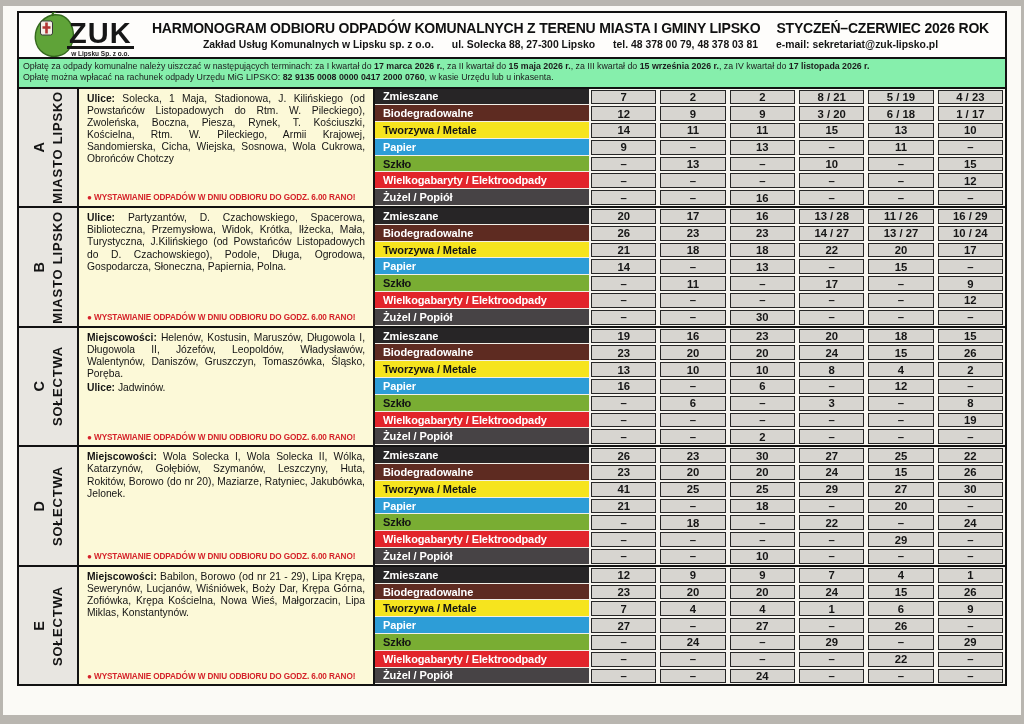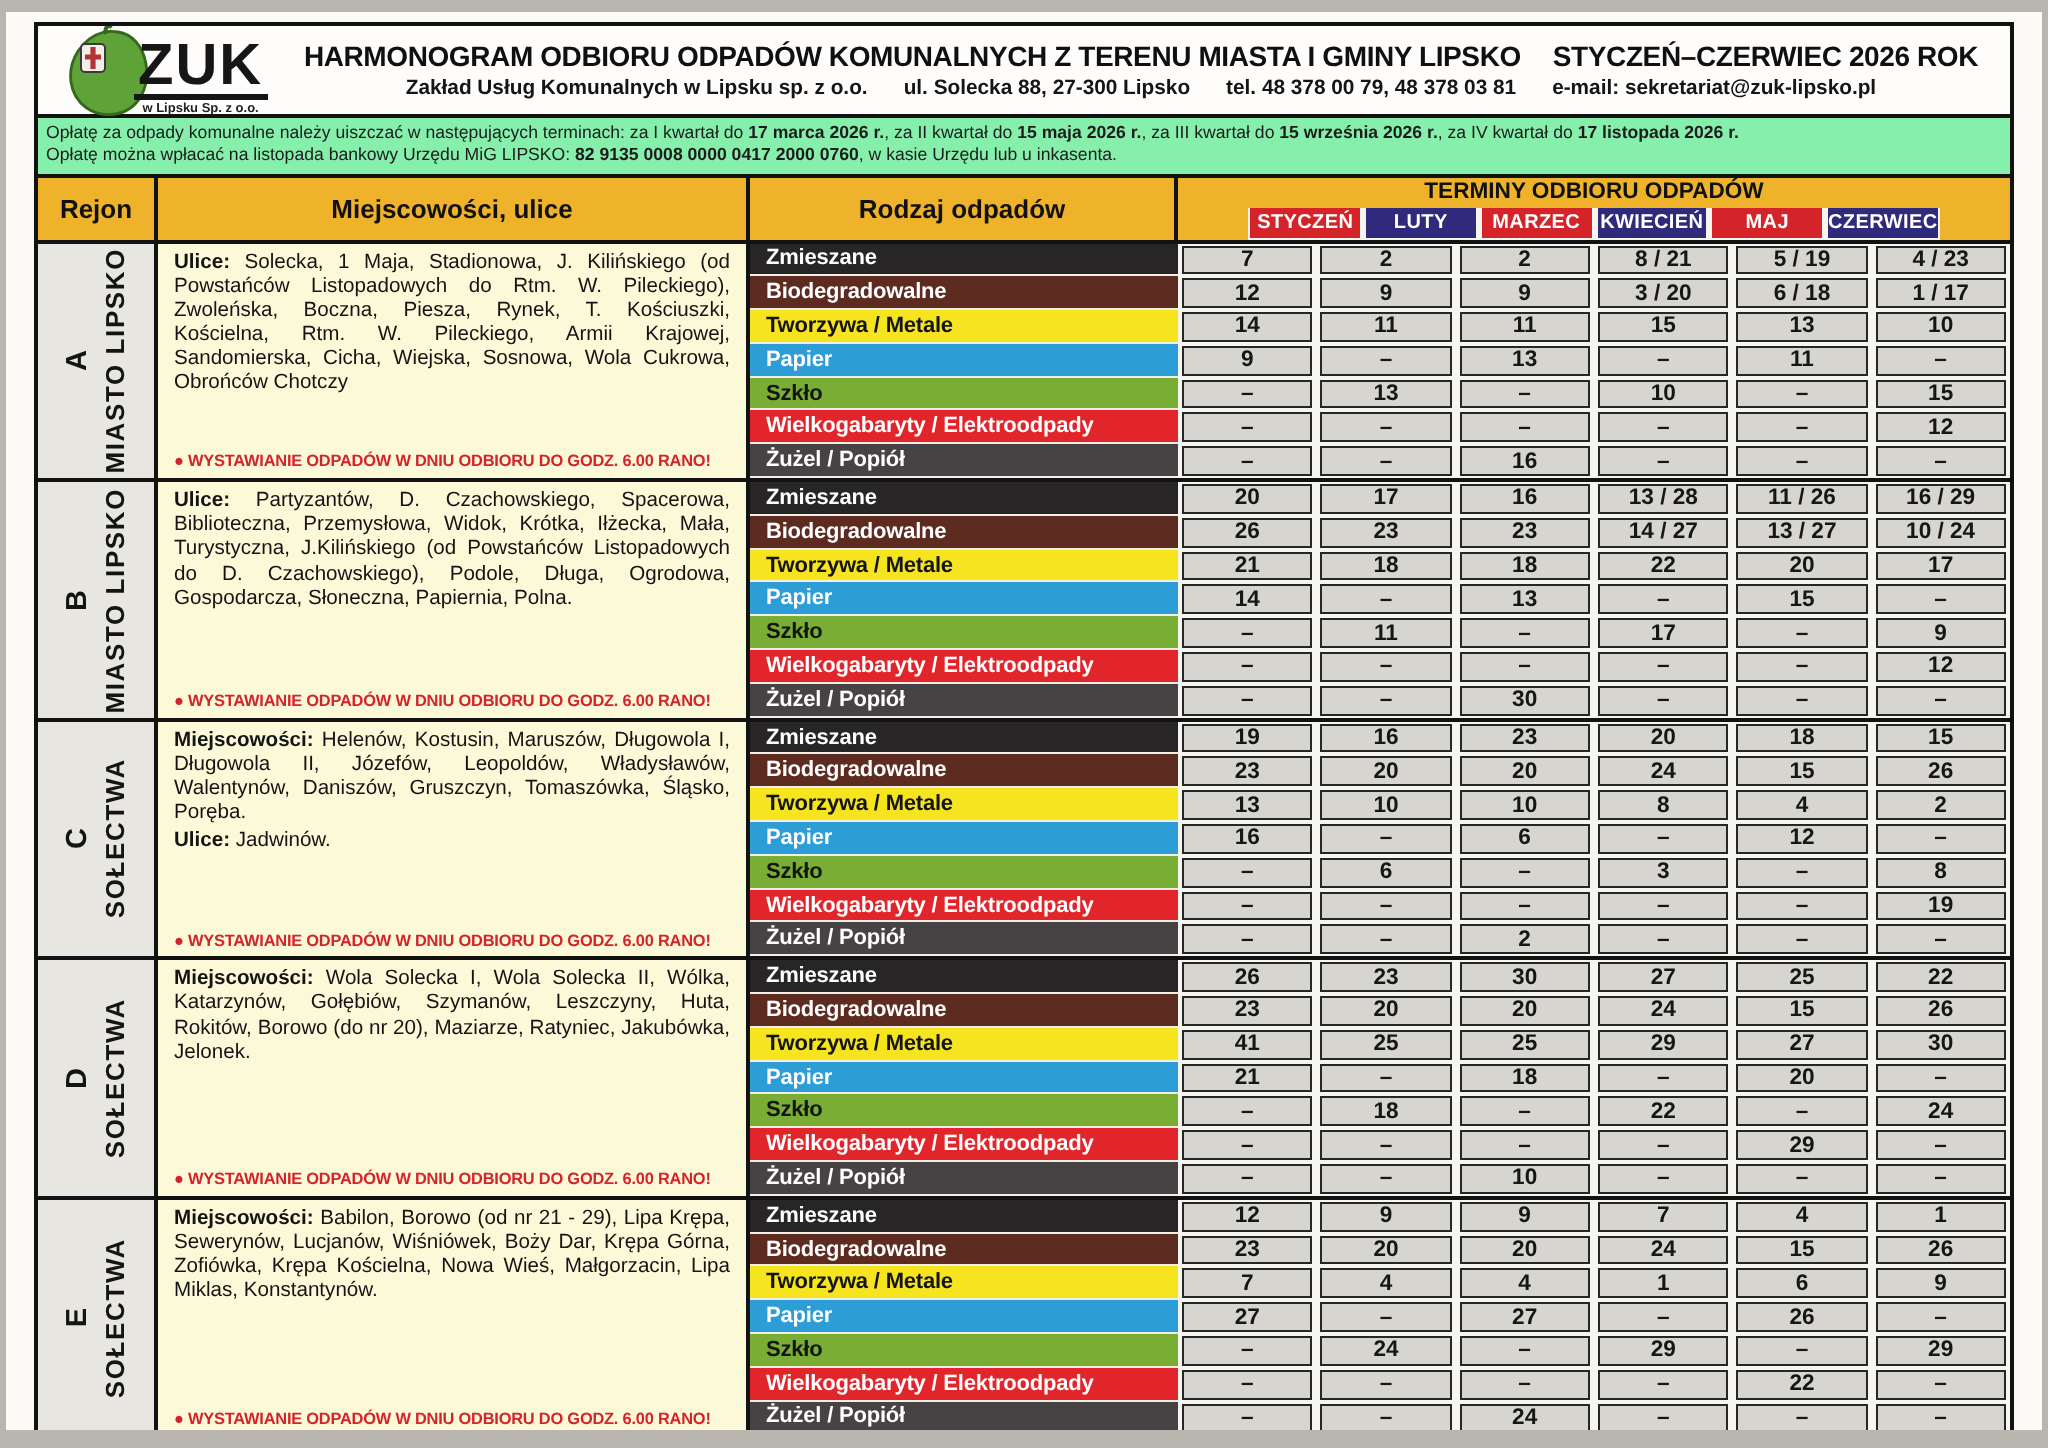--- a/index.html
+++ b/index.html
@@ -15,21 +15,21 @@
     width: 1018px; height: 709px;
     background: #fbfaf6;
     padding: 5px 14px 0 14px;
     overflow: hidden;
   }
   
   .header-box {
     height: 48px; border: 2.5px solid #121212;
     display: flex; align-items: center; background: #fefdfb;
   }
-  .logo { width: 185px; height: 100%; display: flex; padding-left: 14px; }
+  .logo { width: 185px; height: 100%; display: flex; align-items: center; padding-left: 14px; }
   .logo-svg { flex: 0 0 auto; }
   .logo-textwrap { margin-left: -16px; margin-top: 8px; text-align: center; }
   .logo-zuk {
     font-size: 29px; font-weight: bold; color: #161616; letter-spacing: 1px;
     line-height: 0.85; border-bottom: 3px solid #161616; padding: 0 2px 1px 2px;
   }
   .logo-sub { font-size: 6.5px; font-weight: bold; color: #222; margin-top: 1px; }
   .titles { flex: 1; text-align: center; padding-right: 16px; }
   .title-line { font-size: 14px; font-weight: bold; color: #101010; letter-spacing: -0.2px; white-space: nowrap; }
   .title-period { margin-left: 16px; text-align: right; }
@@ -113,40 +113,24 @@
         <span>Zakład Usług Komunalnych w Lipsku sp. z o.o.</span>
         <span>ul. Solecka 88, 27-300 Lipsko</span>
         <span>tel. 48 378 00 79, 48 378 03 81</span>
         <span>e-mail: sekretariat@zuk-lipsko.pl</span>
       </div>
     </div>
   </div>
 
   <div class="payment">
     <div id="pay1"><span>Opłatę za odpady komunalne należy uiszczać w następujących terminach: za I kwartał do </span><b>17 marca 2026 r.</b><span>, za II kwartał do </span><b>15 maja 2026 r.</b><span>, za III kwartał do </span><b>15 września 2026 r.</b><span>, za IV kwartał do </span><b>17 listopada 2026 r.</b></div>
-    <div id="pay2"><span>Opłatę można wpłacać na listopada bankowy Urzędu MiG LIPSKO: </span><b>82 9135 0008 0000 0417 2000 0760</b><span>, w kasie Urzędu lub u inkasenta.</span></div>
+    <div id="pay2"><span>Opłatę można wpłacać na rachunek odpady Urzędu MiG LIPSKO: </span><b>82 9135 0008 0000 0417 2000 0760</b><span>, w kasie Urzędu lub u inkasenta.</span></div>
   </div>
 
   <div class="gtable">
-    <div class="thead">
-      <div class="th">Rejon</div>
-      <div class="th">Miejscowości, ulice</div>
-      <div class="th">Rodzaj odpadów</div>
-      <div class="th th-terms">
-        <div class="terms-title">TERMINY ODBIORU ODPADÓW</div>
-        <div class="months-row">
-            <div class="month-cell" style="background: rgb(213, 35, 42);">STYCZEŃ</div>
-            <div class="month-cell" style="background: rgb(47, 42, 124);">LUTY</div>
-            <div class="month-cell" style="background: rgb(213, 35, 42);">MARZEC</div>
-            <div class="month-cell" style="background: rgb(47, 42, 124);">KWIECIEŃ</div>
-            <div class="month-cell" style="background: rgb(213, 35, 42);">MAJ</div>
-            <div class="month-cell" style="background: rgb(47, 42, 124);">CZERWIEC</div>
-          </div>
-      </div>
-    </div>
     <div id="regions">
         <div class="region">
           <div class="rejon">
             <span class="letter">A</span>
             <span class="area">MIASTO LIPSKO</span>
           </div>
           <div class="places">
             <p class="desc"><b>Ulice: </b>Solecka, 1 Maja, Stadionowa, J. Kilińskiego (od Powstańców Listopadowych do Rtm. W. Pileckiego), Zwoleńska, Boczna, Piesza, Rynek, T. Kościuszki, Kościelna, Rtm. W. Pileckiego, Armii Krajowej, Sandomierska, Cicha, Wiejska, Sosnowa, Wola Cukrowa, Obrońców Chotczy</p>
             <div class="warning">● WYSTAWIANIE ODPADÓW W DNIU ODBIORU DO GODZ. 6.00 RANO!</div>
           </div>

